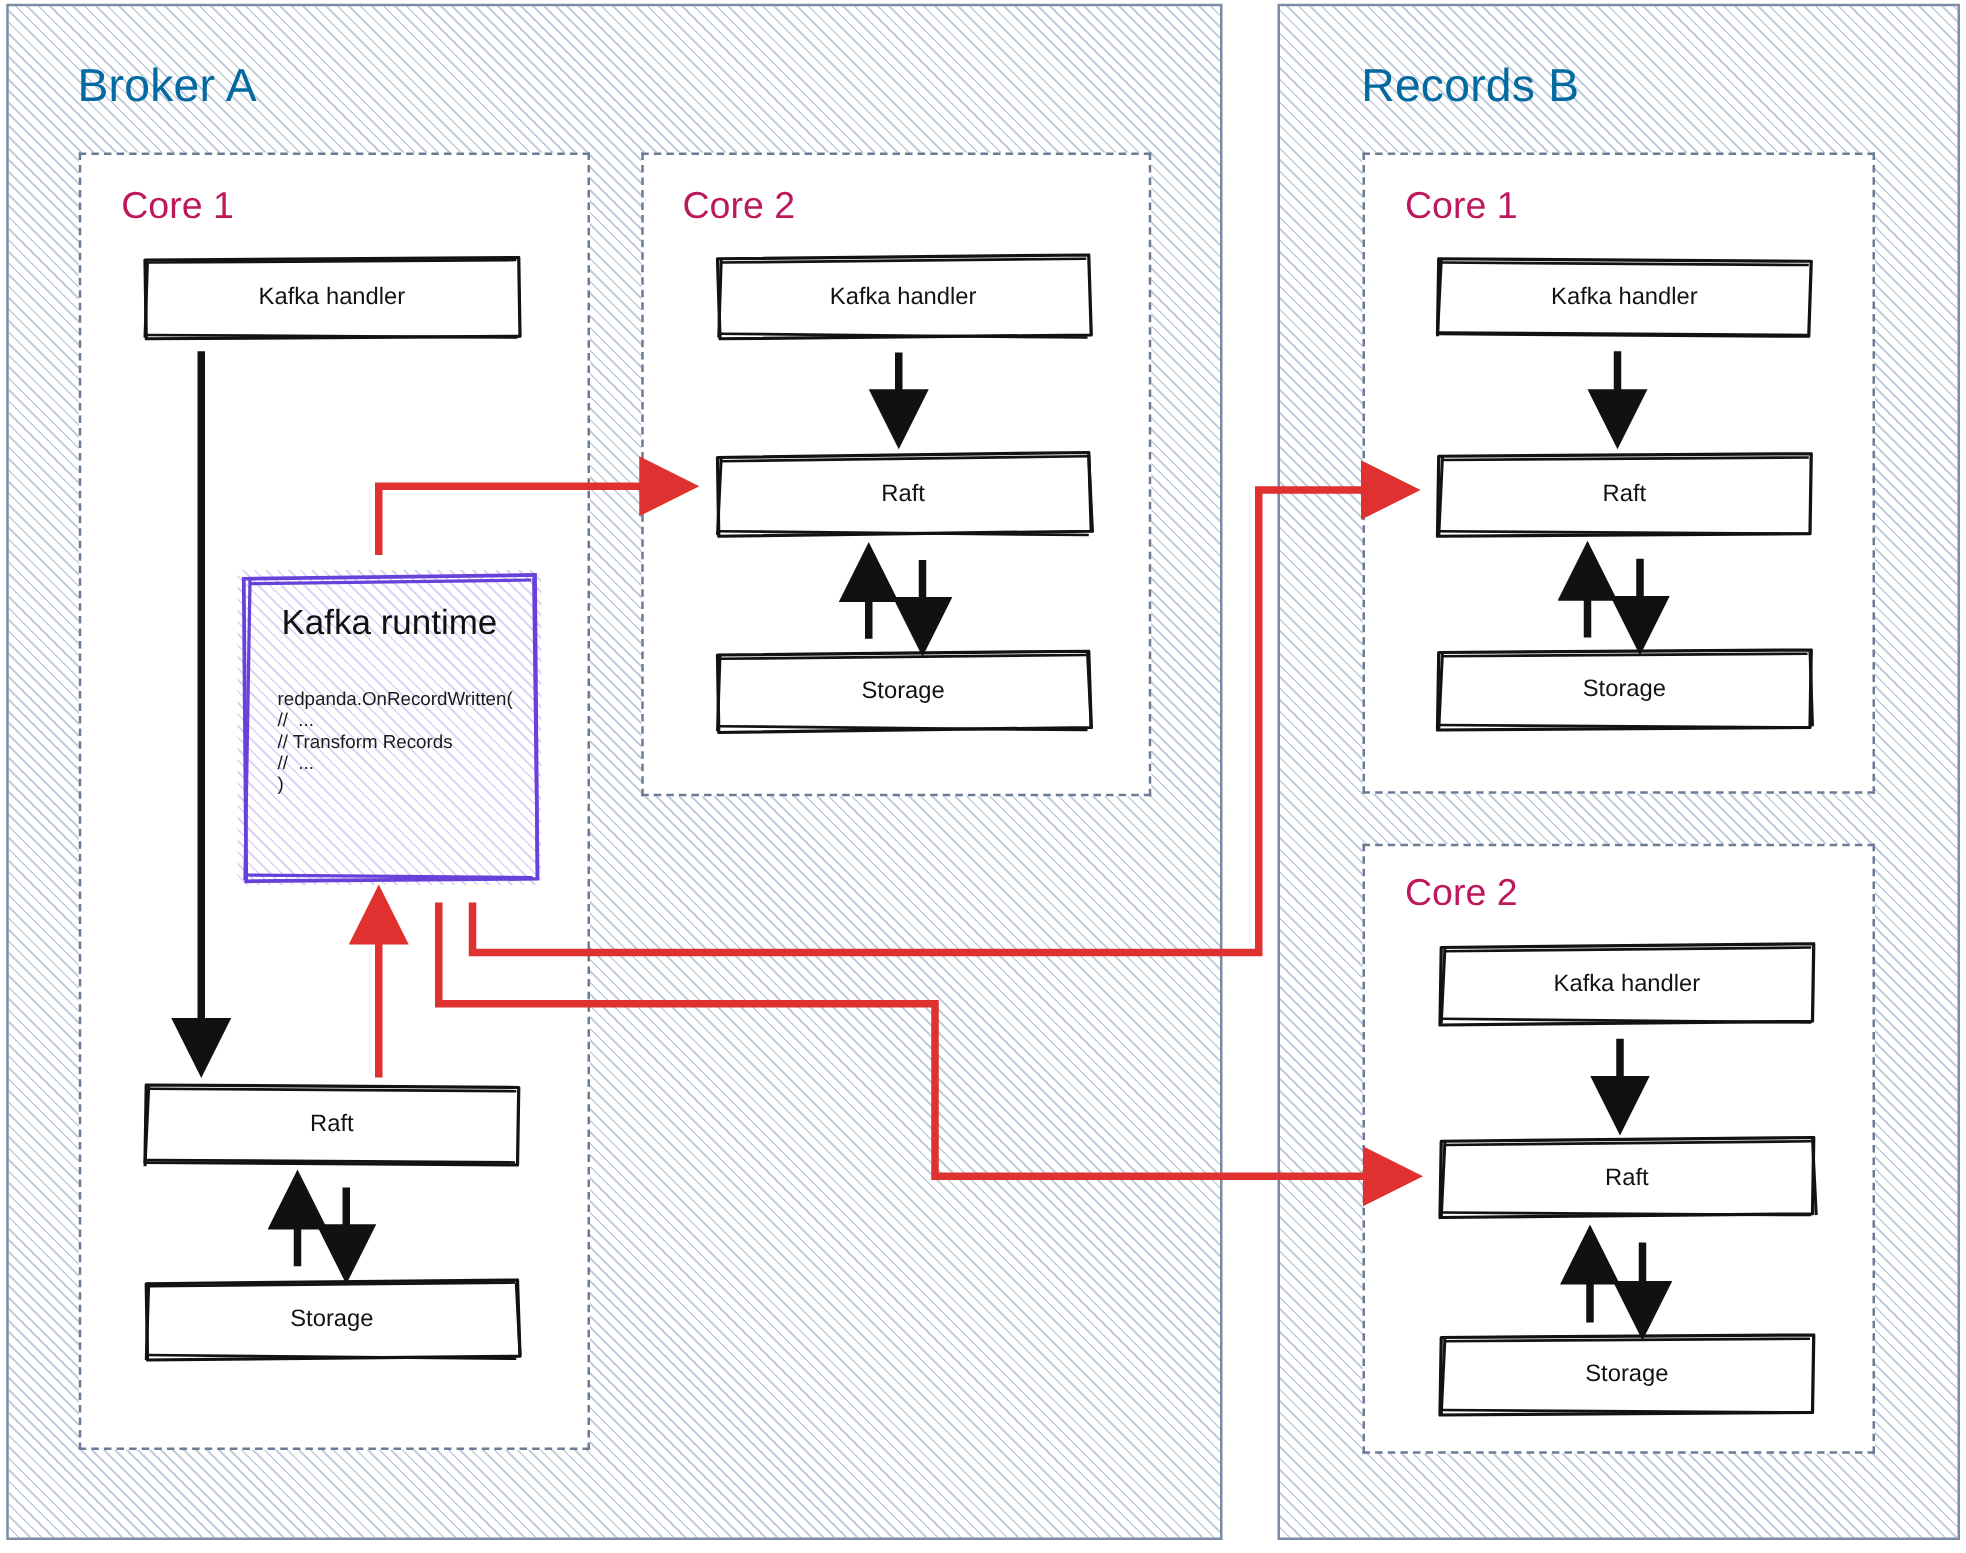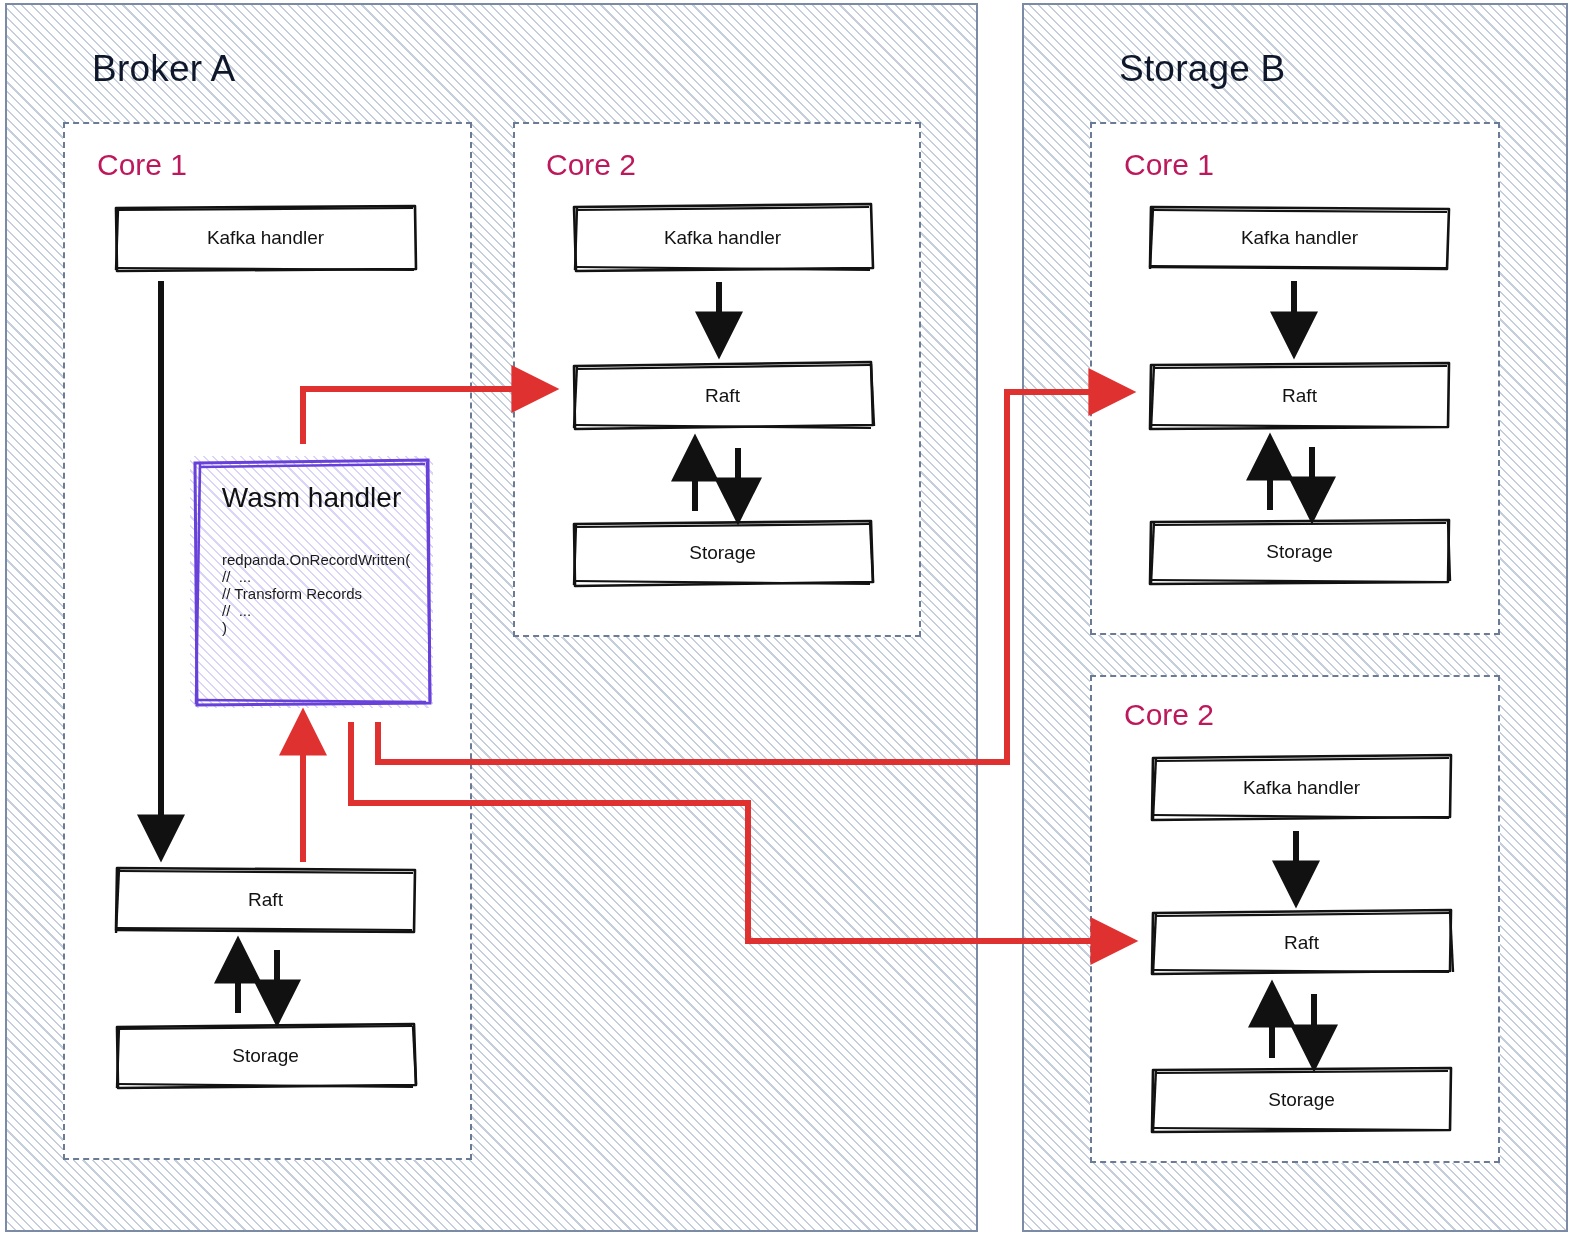--- a/index.html
+++ b/index.html
@@ -17,24 +17,23 @@
         45deg,
         rgba(150,166,190,0.0) 0px,
         rgba(150,166,190,0.0) 5px,
         rgba(150,166,190,0.55) 5px,
         rgba(150,166,190,0.55) 6.5px);
     box-sizing:border-box;
   }
   .broker-title{
     position:absolute;
     font-size:37px;
-    color:#0f172a;
+    color:#0369a1;
     letter-spacing:0.2px;
     white-space:nowrap;
-    margin-left:30px;
   }
 
   
   .core{
     position:absolute;
     border:2px dashed #6b7b96;
     background:#ffffff;
     box-sizing:border-box;
   }
   .core-title{
@@ -128,21 +127,21 @@
   </div>
 
   <div class="wasm" style="left:190px;top:456px;width:243px;height:252px;">
     <svg class="sk" viewBox="0 0 243 252" preserveAspectRatio="none">
       <path d="M5,7 L238,4 L240,247 L7,249 Z" fill="none" stroke="#6741d9" stroke-width="3"></path>
       <path d="M9,11 L235,8" fill="none" stroke="#6741d9" stroke-width="2.6"></path>
       <path d="M8,244 L236,246" fill="none" stroke="#6741d9" stroke-width="2.6"></path>
       <path d="M10,8 L6,248" fill="none" stroke="#6741d9" stroke-width="2.6"></path>
       <path d="M237,6 L240,245" fill="none" stroke="#6741d9" stroke-width="2.6"></path>
     </svg>
-    <div class="wasm-title">Wasm handler</div>
+    <div class="wasm-title">Kafka runtime</div>
     <div class="wasm-code">redpanda.OnRecordWritten(
 //  ...
 // Transform Records
 //  ...
 )</div>
   </div>
 
   <div class="core" style="left:513px;top:122px;width:408px;height:515px;"></div>
   <div class="core-title" style="left:546px;top:148px;">Core 2</div>
 
@@ -172,21 +171,21 @@
       <path d="M4,6 L301,3 L303,64 L5,68 Z" fill="#ffffff" stroke="#121212" stroke-width="2.6" stroke-linejoin="round"></path>
       <path d="M6,9 L299,6" fill="none" stroke="#121212" stroke-width="2.2"></path>
       <path d="M5,63 L300,66" fill="none" stroke="#121212" stroke-width="2.2"></path>
       <path d="M6,6 L4,67" fill="none" stroke="#121212" stroke-width="2.4"></path>
       <path d="M300,4 L303,65" fill="none" stroke="#121212" stroke-width="2.4"></path>
     </svg>
     <div class="lbl">Storage</div>
   </div>
 
   <div class="broker" style="left:1022px;top:3px;width:546px;height:1229px;"></div>
-  <div class="broker-title" style="left:1089px;top:48px;">Storage B</div>
+  <div class="broker-title" style="left:1089px;top:48px;">Records B</div>
 
   <div class="core" style="left:1090px;top:122px;width:410px;height:513px;"></div>
   <div class="core-title" style="left:1124px;top:148px;">Core 1</div>
 
   <div class="node" style="left:1146px;top:203px;width:307px;height:70px;">
     <svg class="sk" viewBox="0 0 307 70" preserveAspectRatio="none">
       <path d="M5,4 L303,6 L301,66 L4,64 Z" fill="#ffffff" stroke="#121212" stroke-width="2.6" stroke-linejoin="round"></path>
       <path d="M7,7 L301,9" fill="none" stroke="#121212" stroke-width="2.2"></path>
       <path d="M5,63 L300,65" fill="none" stroke="#121212" stroke-width="2.2"></path>
       <path d="M7,5 L4,66" fill="none" stroke="#121212" stroke-width="2.4"></path>

